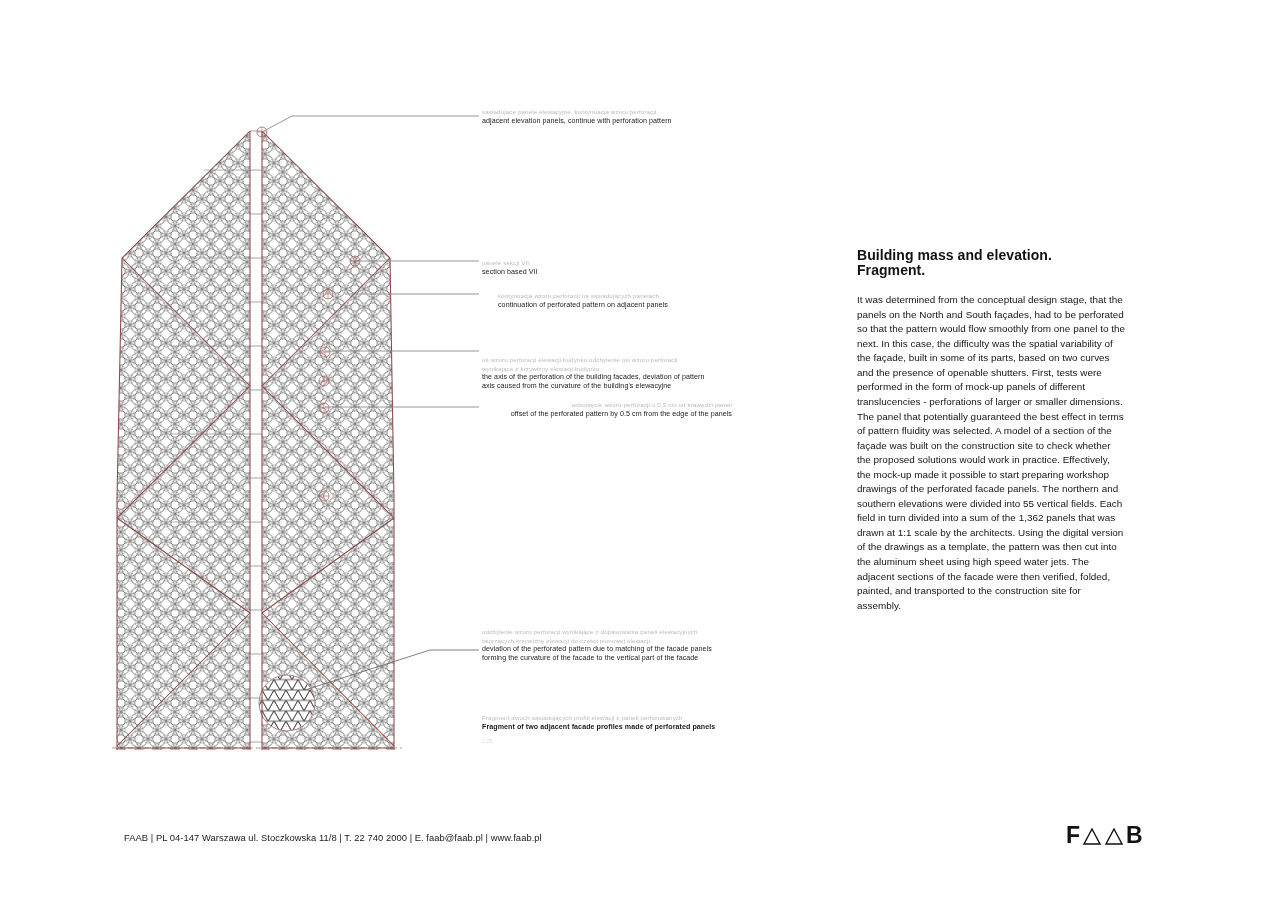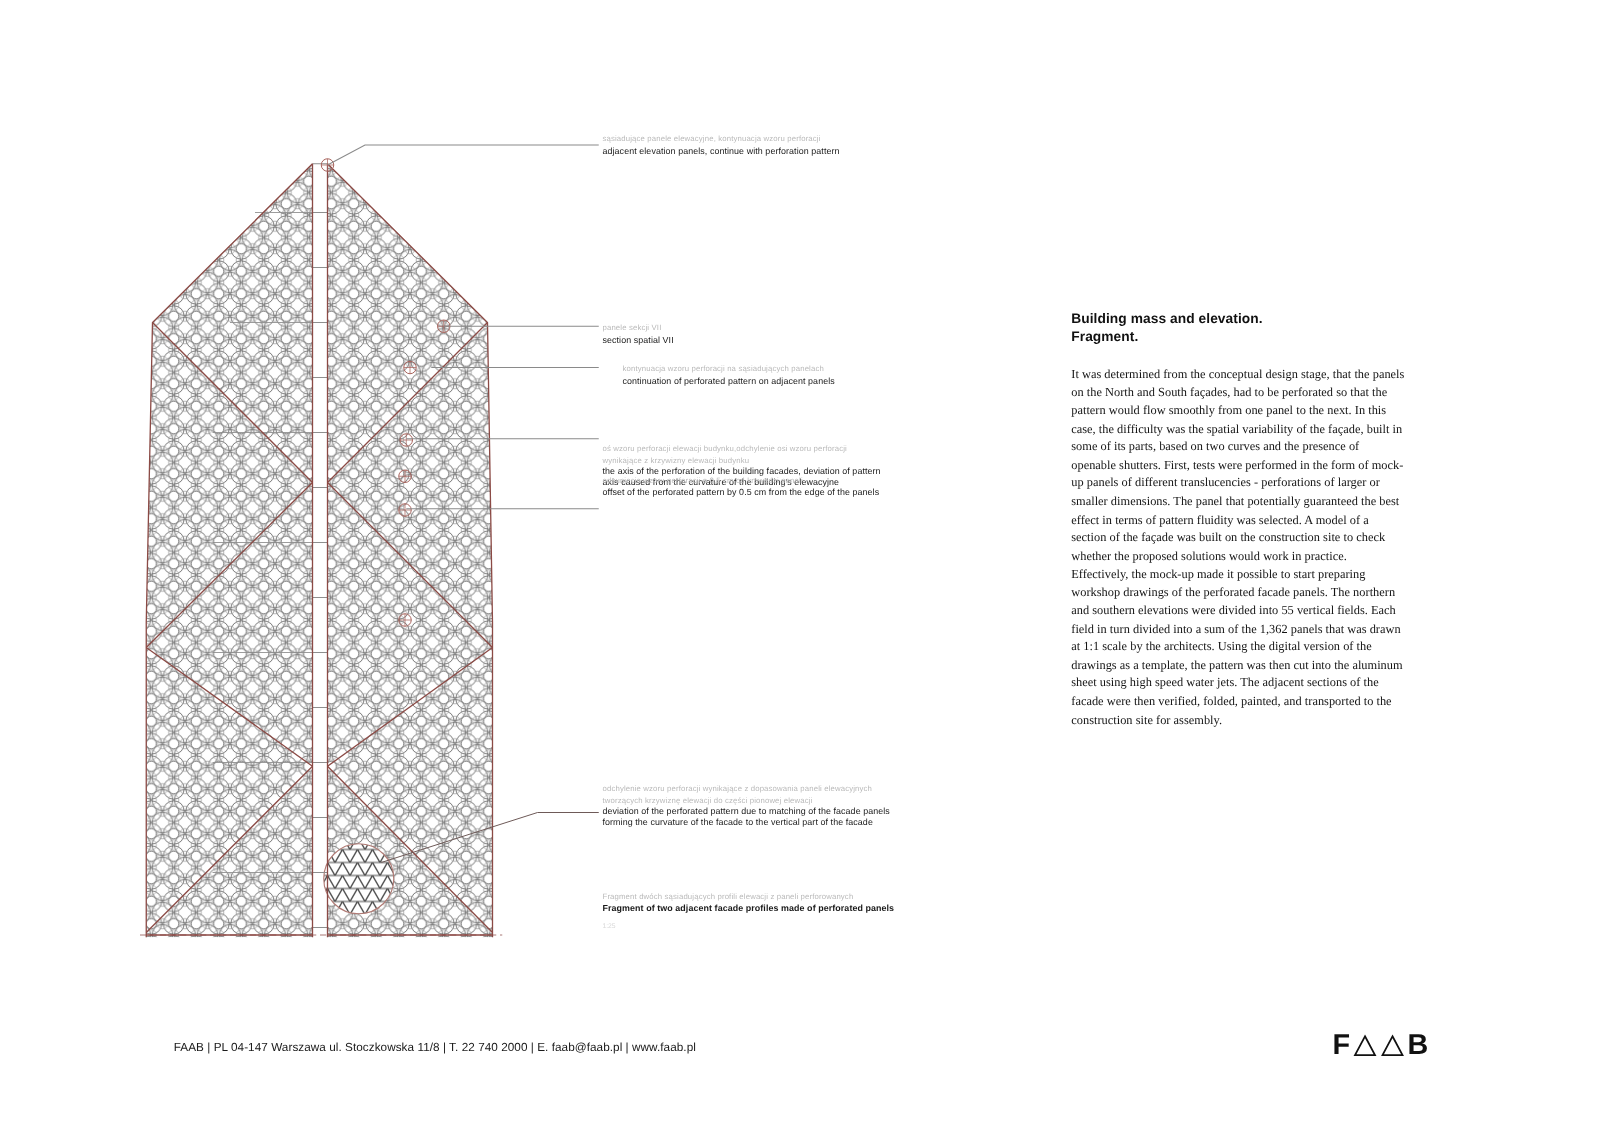--- a/index.html
+++ b/index.html
@@ -26,28 +26,28 @@
     letter-spacing: .01em; white-space: nowrap;
   }
   .annot.caption .en { font-weight: bold; }
   .annot .scale { font-size: 5.4px; color: #d8d8d8; margin-top: 6px; }
 
   
   .leaders { position: absolute; left: 0; top: 0; width: 1280px; height: 904px; pointer-events: none; }
 
   
   .textcol { position: absolute; left: 857px; top: 248px; width: 268px; }
-  .textcol h1 { font-size: 11px; line-height: 14.6px; font-weight: bold; color: #111; letter-spacing: .005em; }
+  .textcol h1 { font-size: 14px; line-height: 14.6px; font-weight: bold; color: #111; letter-spacing: .005em; }
   .textcol .body {
     margin-top: 16px; font-size: 9.9px; line-height: 14.55px;
-    color: #141414; text-align: left; letter-spacing: .002em; font-family: Liberation Serif, serif;
-  }
-
-  
-  .footer { position: absolute; left: 124px; top: 832px; font-size: 9.4px; color: #1a1a1a; letter-spacing: .005em; margin-left: 15px; }
+    color: #141414; text-align: left; letter-spacing: .002em;
+  }
+
+  
+  .footer { position: absolute; left: 124px; top: 832px; font-size: 9.4px; color: #1a1a1a; letter-spacing: .005em; }
   .logo { position: absolute; left: 1066px; top: 824px; display: flex; align-items: center; gap: 2px; }
   .logo .lt { font-size: 23px; font-weight: 600; color: #111; line-height: 1; font-family: "Liberation Sans", sans-serif; }
   .logo .lb { font-size: 23px; font-weight: 800; color: #111; line-height: 1; }
   .logo svg { display: block; }
 </style>
 </head>
 <body>
 
 <div class="page">
 
@@ -202,36 +202,36 @@
     </g>
   </svg>
 
   <div class="annot" style="left:482px; top:108px;">
     <div class="pl">sąsiadujące panele elewacyjne, kontynuacja wzoru perforacji</div>
     <div class="en">adjacent elevation panels, continue with perforation pattern</div>
   </div>
 
   <div class="annot" style="left:482px; top:259px;">
     <div class="pl">panele sekcji VII</div>
-    <div class="en">section spatial VII</div>
+    <div class="en">section based VII</div>
   </div>
 
   <div class="annot" style="left:498px; top:292px;">
     <div class="pl">kontynuacja wzoru perforacji na sąsiadujących panelach</div>
     <div class="en">continuation of perforated pattern on adjacent panels</div>
   </div>
 
   <div class="annot" style="left:482px; top:356px;">
     <div class="pl">oś wzoru perforacji elewacji budynku,odchylenie osi wzoru perforacji</div>
     <div class="pl">wynikające z krzywizny elewacji budynku</div>
     <div class="en">the axis of the perforation of the building facades, deviation of pattern</div>
     <div class="en">axis caused from the curvature of the building's elewacyjne</div>
   </div>
 
-  <div class="annot" style="left:482px; top:381px;">
+  <div class="annot" style="left:482px; top:401px;text-align:right;">
     <div class="pl">odsunięcie wzoru perforacji o 0,5 cm od krawędzi paneli</div>
     <div class="en">offset of the perforated pattern by 0.5 cm from the edge of the panels</div>
   </div>
 
   <div class="annot caption" style="left:482px; top:714px;">
     <div class="pl">Fragment dwóch sąsiadujących profili elewacji z paneli perforowanych</div>
     <div class="en">Fragment of two adjacent facade profiles made of perforated panels</div>
     <div class="scale">1:25</div>
   </div>
 

